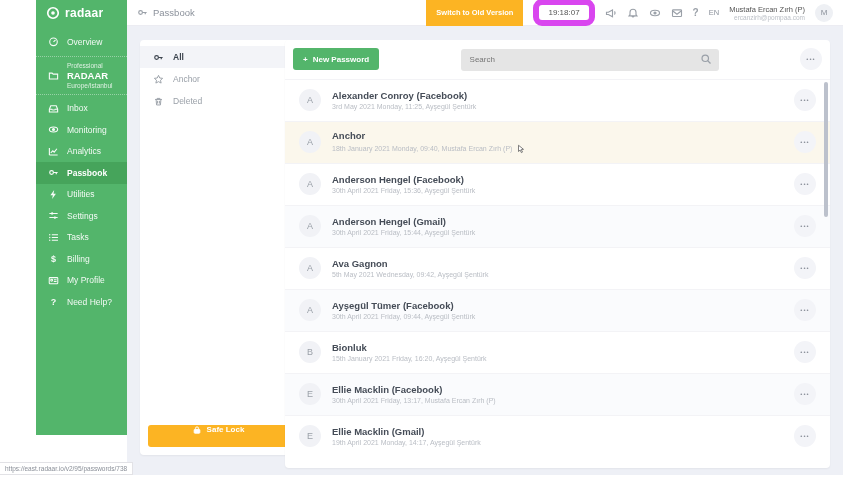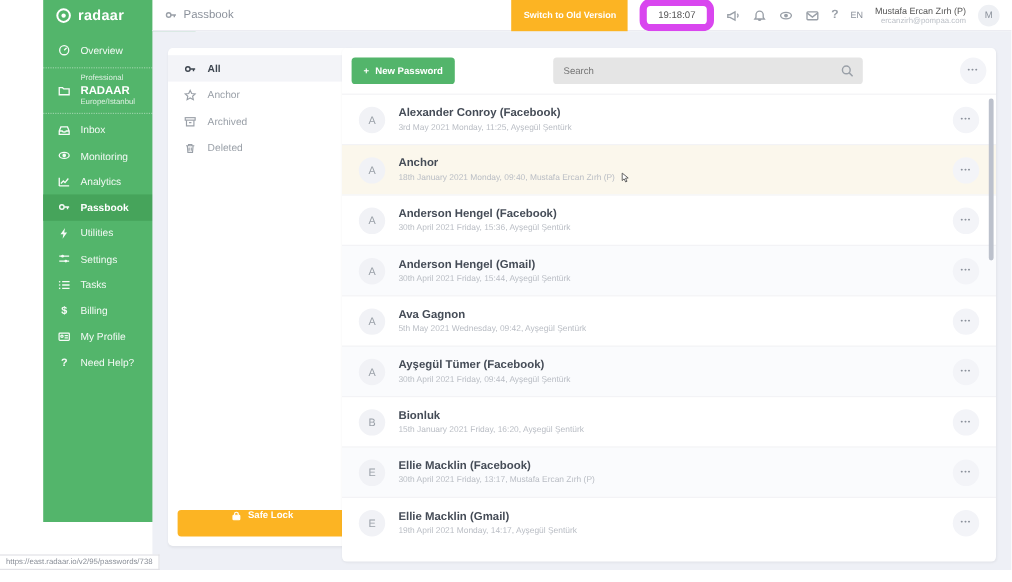--- a/index.html
+++ b/index.html
@@ -260,29 +260,20 @@
         </span>
       <span>All</span>
     </div>
     <div class="filter-item">
       <span class="ficon">
           <svg viewBox="0 0 16 16" width="11" height="11" fill="none" stroke="currentColor" stroke-width="1.4">
             <path d="M8 2l1.8 3.8 4.2.5-3.1 2.8.9 4.1L8 11.1 4.2 13.2l.9-4.1L2 6.3l4.2-.5z"></path>
           </svg>
         </span>
       <span>Anchor</span>
-    </div>
-    <div class="filter-item">
-      <span class="ficon">
-          <svg viewBox="0 0 16 16" width="11" height="11" fill="none" stroke="currentColor" stroke-width="1.4">
-            <rect x="2" y="3" width="12" height="3"></rect>
-            <path d="M3.5 6v7h9V6M6.5 9h3"></path>
-          </svg>
-        </span>
-      <span>Archived</span>
     </div>
     <div class="filter-item">
       <span class="ficon">
           <svg viewBox="0 0 16 16" width="11" height="11" fill="none" stroke="currentColor" stroke-width="1.4">
             <path d="M3 5h10M6 5V3.5h4V5M4.5 5l.7 8h5.6l.7-8M6.7 7v4M9.3 7v4"></path>
           </svg>
         </span>
       <span>Deleted</span>
     </div>
     <button class="safe-btn">

